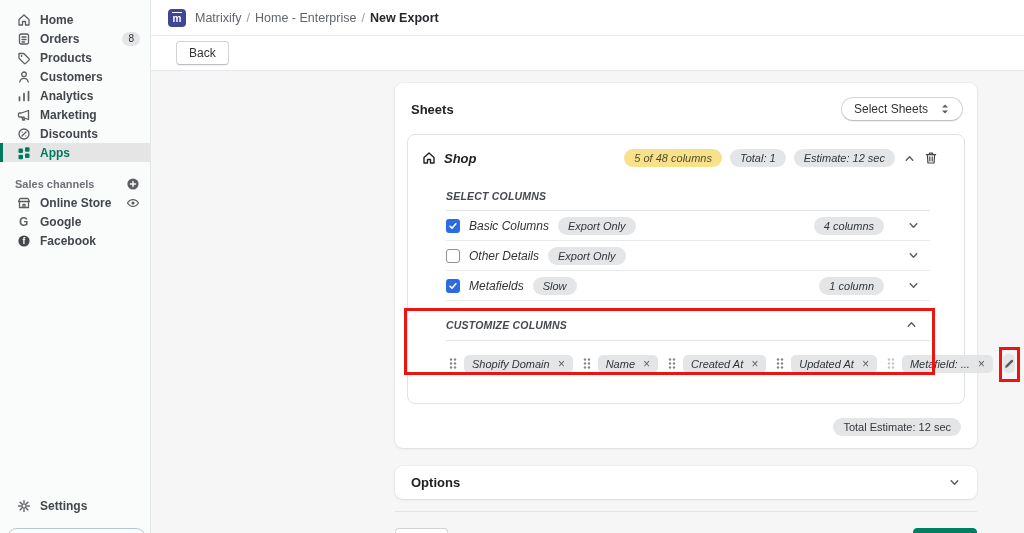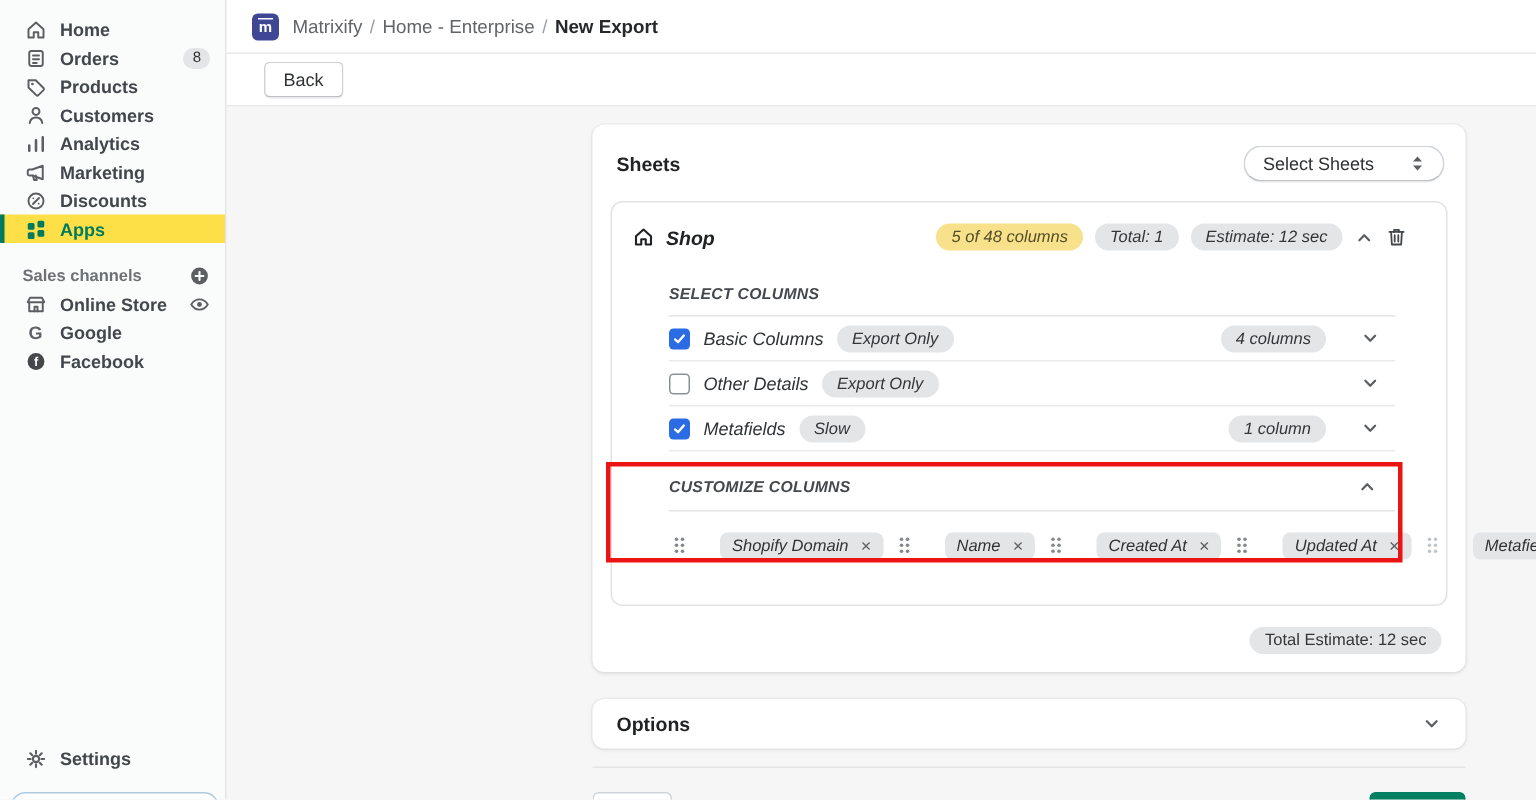--- a/index.html
+++ b/index.html
@@ -4,21 +4,21 @@
 <style>
   * { margin:0; padding:0; box-sizing:border-box; }
   html,body { width:1024px; height:533px; overflow:hidden; }
   body { font-family:"Liberation Sans", sans-serif; background:#f6f6f7; color:#303336; }
   .app { display:flex; width:1024px; height:533px; }
 
   
   .sidebar { position:relative; width:151px; flex:0 0 151px; background:#fafbfb; border-right:1px solid #e4e5e7; display:flex; flex-direction:column; padding-top:10px; }
   .nav-item { display:flex; align-items:center; gap:9px; height:19px; padding:0 10px 0 14px; border-left:3px solid transparent; font-size:12px; font-weight:600; color:#42474c; cursor:pointer; }
   .nav-item svg { flex:0 0 14px; }
-  .nav-item.active { background:#fde047; border-left-color:#007a5c; color:#007a5c; }
+  .nav-item.active { background:#e5e5e5; border-left-color:#007a5c; color:#007a5c; }
   .nav-badge { margin-left:auto; background:#e4e5e7; color:#303336; font-size:10px; font-weight:400; border-radius:9px; padding:1px 6px; line-height:12px; }
   .nav-sub { display:flex; align-items:center; margin-top:13px; height:18px; padding:0 10px 0 15px; font-size:11px; font-weight:600; color:#6d7175; }
   .nav-sub .plus { margin-left:auto; cursor:pointer; display:flex; }
   .trail-icon { margin-left:auto; display:flex; cursor:pointer; }
   .sidebar-bottom { margin-top:auto; padding-bottom:18px; }
   .partial-card { position:absolute; left:7px; right:4px; bottom:-15px; height:20px; background:#fdfefe; border:1px solid #aecbdd; border-radius:10px; }
 
   
   .main { flex:1 1 auto; display:flex; flex-direction:column; background:#f6f6f7; }
   .topbar { height:36px; flex:0 0 36px; background:#fff; border-bottom:1px solid #e7e8ea; display:flex; align-items:center; padding-left:17px; gap:9px; }
@@ -32,21 +32,21 @@
   .btn { background:#fff; border:1px solid #d0d4d9; border-bottom-color:#bcc0c5; border-radius:4px; padding:4px 12px; font-size:12px; font-weight:500; color:#2f3133; cursor:pointer; font-family:inherit; box-shadow:0 1px 0 rgba(0,0,0,0.05); }
   .btn-primary { background:#008060; border-color:#008060; color:#fff; font-weight:600; }
 
   .content { position:relative; flex:1 1 auto; }
   .cards { position:absolute; left:244px; top:12px; width:582px; }
 
   .card { background:#fff; border-radius:8px; box-shadow:0 0 0 1px rgba(23,24,24,0.03), 0 1px 3px rgba(0,0,0,0.08); }
   .sheets-card { padding:12px; }
   .card-head { display:flex; align-items:center; justify-content:space-between; padding:2px 2px 0 4px; }
   .card-title { font-size:13px; font-weight:600; color:#202223; }
-  .select-sheets { display:flex; align-items:center; gap:24px;border-radius:12px; }
+  .select-sheets { display:flex; align-items:center; gap:12px;border-radius:12px; }
 
   .shop-card { margin-top:13px; border:1px solid #e1e3e5; border-radius:8px; padding:12px 24px 30px 12px;font-style:italic; }
   .shop-head { display:flex; align-items:center; gap:8px; padding:2px 2px; }
   .shop-name { font-size:13px; font-weight:600; color:#202223; }
   .spacer { flex:1 1 auto; }
   .pill { background:#e4e5e7; border-radius:12px; padding:2px 10px; font-size:11px; color:#33363a; white-space:nowrap; line-height:14px; }
   .pill-yellow { background:#f7e28b; color:#554d29; }
   .icon-btn { display:flex; align-items:center; cursor:pointer; background:none; border:none; padding:0; }
 
   .sections { margin:21px 10px 0 26px; }
@@ -58,21 +58,21 @@
   .row-count { margin-right:14px; }
   .row-chevron { margin-right:10px; }
 
   .customize-wrap { position:relative; margin-top:17px; }
   .cust-head { display:flex; align-items:center; justify-content:space-between; padding-bottom:9px; border-bottom:1px solid #e1e3e5; }
   .cust-head .sec-title { font-size:10.5px; font-weight:600; letter-spacing:.2px; color:#45484d; }
   .cust-head .icon-btn { margin-right:12px; }
   .red-outline-head { position:absolute; left:-42px; right:-5px; top:-10px; bottom:-2px; border:3px solid #ec1313; pointer-events:none; }
 
   .tags-row { display:flex; align-items:center; gap:10px; margin-top:13px; padding-left:3px; }
-  .tag-group { display:flex; align-items:center; gap:23px; }
+  .tag-group { display:flex; align-items:center; gap:7px; }
   .tag { display:flex; align-items:center; gap:8px; background:#e4e5e7; border-radius:5px; padding:3px 8px; font-size:11px; color:#303336; white-space:nowrap; }
   .tag .x { color:#5c5f62; font-size:12px; line-height:10px; cursor:pointer; }
   .pencil-btn { position:relative; width:26px; height:19px; background:#e4e5e7; border:none; border-radius:5px; display:flex; align-items:center; justify-content:center; cursor:pointer; }
   .red-outline-pencil { position:absolute; inset:-7px -5px -9px -4px; border:3px solid #ec1313; pointer-events:none; }
 
   .total-estimate { margin-top:14px; display:flex; justify-content:flex-end; padding-right:4px; }
 
   .options-card { margin-top:18px; padding:9px 16px 9px 16px; display:flex; justify-content:space-between; }
 
   .footer-divider { margin-top:12px; border-top:1px solid #e3e4e6; }

